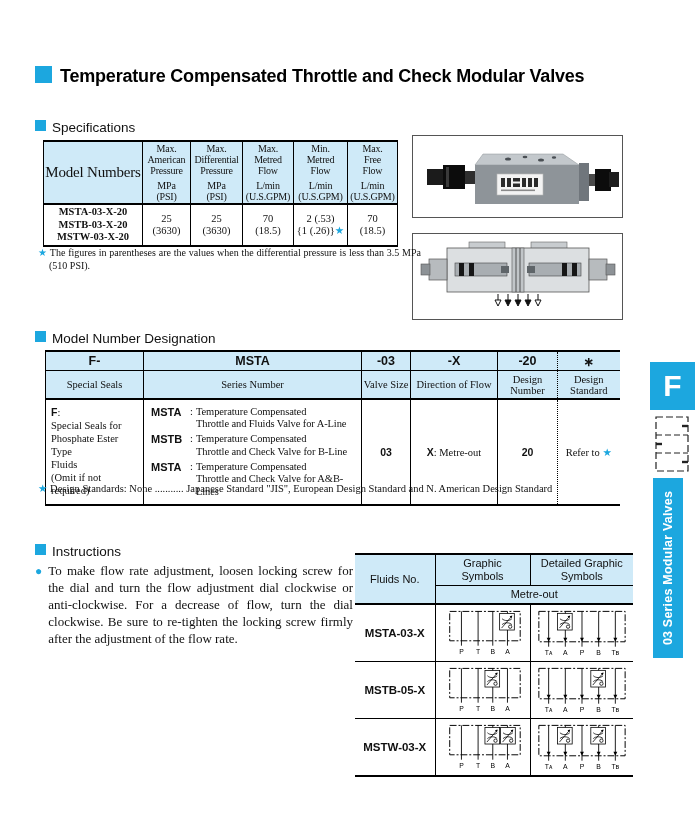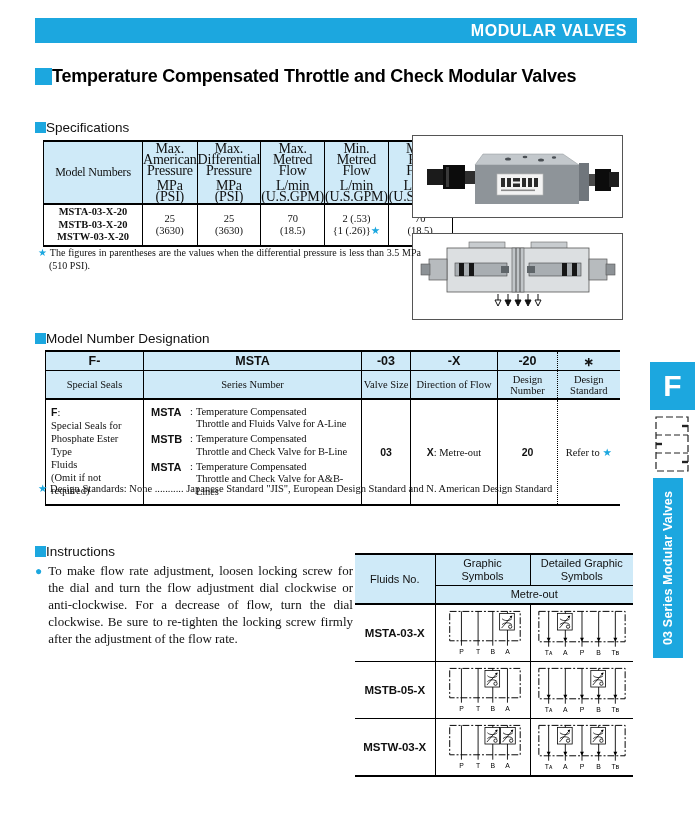--- a/index.html
+++ b/index.html
@@ -5,39 +5,39 @@
   html,body{margin:0;padding:0;background:#fff}
   #page{position:relative;width:695px;height:827px;background:#fff;overflow:hidden;
         font-family:"Liberation Serif",serif;color:#111}
 
   
   .banner{position:absolute;left:35px;top:18px;width:602px;height:25px;background:#1ca7df;
           color:#fff;font:bold 16px/25px "Liberation Sans",sans-serif;text-align:right;
           padding-right:10px;box-sizing:border-box;letter-spacing:.6px}
 
   
-  .title-row{position:absolute;left:35px;top:66px;display:flex;align-items:center;}
+  .title-row{position:absolute;left:35px;top:66px;display:flex;align-items:flex-start;gap:8px}
   .sq16{width:17px;height:17px;background:#1ca7df;flex:none}
   .page-title{font:bold 18px "Liberation Sans",sans-serif;color:#000;letter-spacing:-.2px;white-space:nowrap}
 
   
-  .sec{position:absolute;display:flex;align-items:center;gap:0}
+  .sec{position:absolute;display:flex;gap:6px}
   .sq11{width:11px;height:11px;background:#1ca7df;flex:none}
   .sec-text{font:13.5px "Liberation Sans",sans-serif;color:#111;white-space:nowrap}
 
   .cyan-star{color:#1ca7df}
   .bold-sans{font-family:"Liberation Sans",sans-serif;font-weight:bold}
 
   
   .spec-table{position:absolute;left:43px;top:140px;border-collapse:collapse;table-layout:fixed;
               border-top:2px solid #000;border-bottom:2px solid #000}
   .spec-table th,.spec-table td{border:1px solid #000;text-align:center;vertical-align:middle;padding:1px 0}
-  .spec-table thead th{background:#cfeaf8;font-weight:normal;font-size:14px;line-height:11px;letter-spacing:-.2px;
+  .spec-table thead th{background:#cfeaf8;font-weight:normal;font-size:10px;line-height:11px;letter-spacing:-.2px;
                        border-bottom:2px solid #000}
-  .spec-table thead th.mh{font-size:12px}
+  .spec-table thead th.mh{font-size:15px}
   .spec-table thead .unit{margin-top:4px}
   .spec-table tbody td{font-size:10.5px;line-height:12.5px;height:38px;background:#fff}
   .spec-table td.models{font-weight:bold}
 
   
   .img-box{position:absolute;border:1px solid #555;background:#fff;box-sizing:border-box}
   #photo-box{left:412px;top:135px;width:211px;height:83px}
   #section-box{left:412px;top:233px;width:211px;height:87px}
 
   
@@ -103,23 +103,20 @@
         <rect x="0" y="0" width="15" height="17" fill="#fff" stroke="#000" stroke-width="0.8"></rect>
         <path d="M2.5,5.5 C5,8 10,8 12.5,5.5" fill="none" stroke="#000" stroke-width="0.8"></path>
         <path d="M2.5,11.5 C5,9 10,9 12.5,11.5" fill="none" stroke="#000" stroke-width="0.8"></path>
         <line x1="2" y1="15" x2="12.3" y2="3" stroke="#000" stroke-width="0.8"></line>
         <polygon points="13,2.2 10.2,3 12.2,5" fill="#000"></polygon>
         <circle cx="10.8" cy="13.6" r="1.7" fill="#fff" stroke="#000" stroke-width="0.8"></circle>
       </g>
     </defs>
   </svg>
 
-  <div class="banner">
-    <span>MODULAR VALVES</span>
-  </div>
 
   <div class="title-row">
     <span class="sq16"></span>
     <span class="page-title">Temperature Compensated Throttle and Check Modular Valves</span>
   </div>
 
   <div class="sec" style="left:35px;top:120px">
     <span class="sq11"></span>
     <span class="sec-text">Specifications</span>
   </div>

